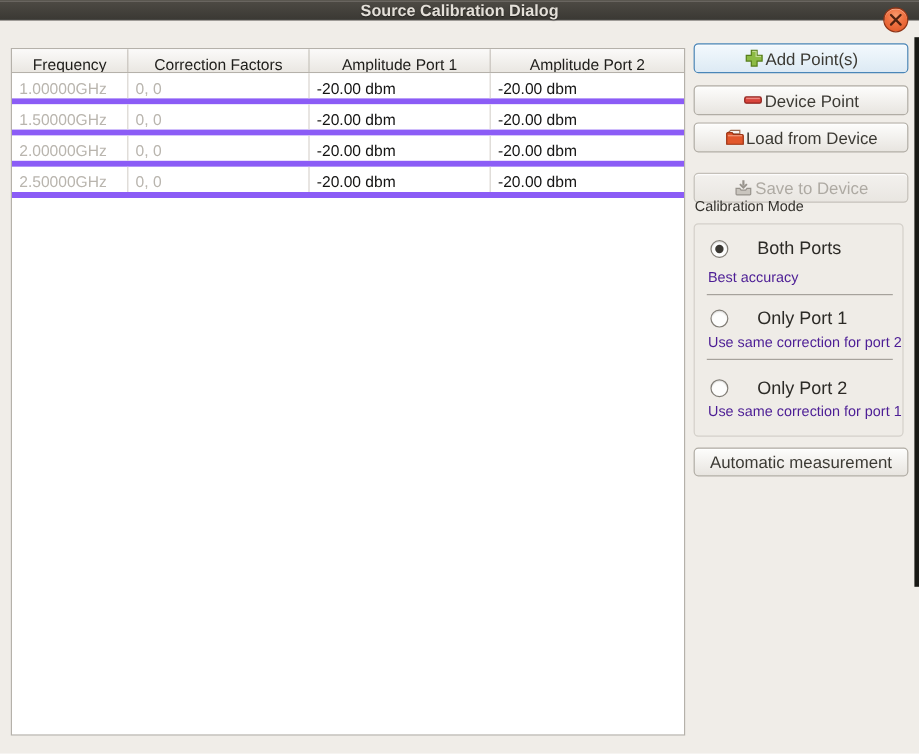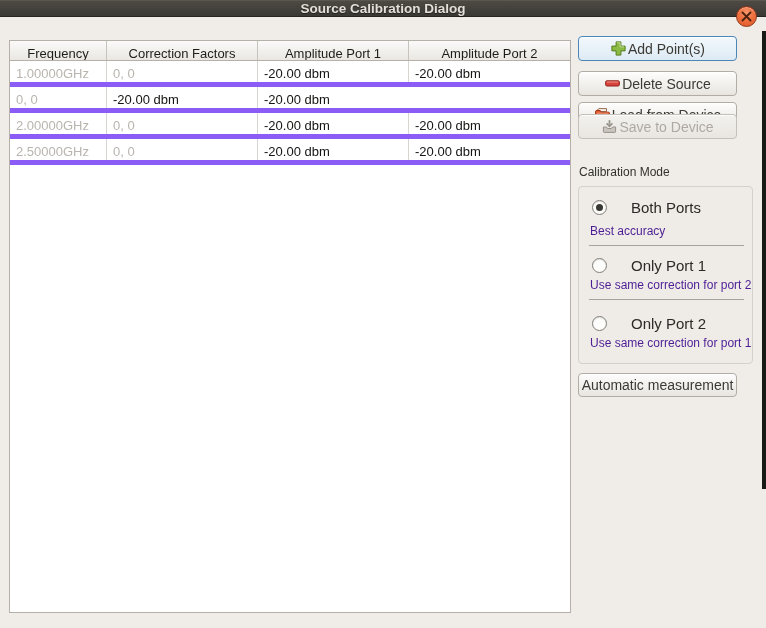--- a/index.html
+++ b/index.html
@@ -38,31 +38,31 @@
   .td{
     font-size:13px; line-height:25px; padding-left:6px;
     border-right:1px solid #d9d5d0; overflow:hidden; white-space:nowrap;
   }
   .td:last-child{ border-right:none; }
   .td.c0, .td.c1 { color:#b9b5ae; }
   .td.c2, .td.c3 { color:#141413; }
 
   
   .btn{
-    position:absolute; left:578px; width:159px; height:25px;
+    position:absolute; left:578px; width:179px; height:25px;
     border:1px solid #b1ada5; border-radius:4px;
     background:linear-gradient(#fdfdfc,#e8e5e0);
     box-shadow:inset 0 1px 0 rgba(255,255,255,.8);
     display:flex; align-items:center; justify-content:center; gap:1px;
     font-size:14px; color:#3c3a34; cursor:pointer;
   }
   .btn .icon{ display:flex; width:17px; height:17px; }
   .btn.focused{ border:1px solid #4a86b8; background:linear-gradient(#f3f9fd,#ddeaf4); }
   .btn.disabled{ color:#aeaaa3; border-color:#c4c0b9; background:linear-gradient(#f3f1ee,#e9e6e1); cursor:default; }
-  #btn-add{ top:36px; } #btn-delete{ top:71px; } #btn-load{ top:102px; } #btn-save{ top:114px; }
+  #btn-add{ top:36px; } #btn-delete{ top:71px; } #btn-load{ top:102px; } #btn-save{ top:144px; }
   #btn-auto{ top:373px; height:24px; }
 
   
   .cal-label{ position:absolute; left:579px; top:165px; font-size:12px; color:#33312c; }
   .groupbox{
     position:absolute; left:578px; top:186px; width:175px; height:178px;
     border:1px solid #d4d0ca; border-radius:4px; background:#efece7;
   }
   .opt{ position:absolute; left:13px; display:flex; align-items:center; gap:24px; cursor:pointer; }
   .radio{
@@ -103,20 +103,21 @@
         <div class="th">Amplitude Port 2</div>
       </div>
     <div id="tbody">
         <div class="tr">
           <div class="td c0">1.00000GHz</div>
           <div class="td c1">0, 0</div>
           <div class="td c2">-20.00 dbm</div>
           <div class="td c3">-20.00 dbm</div>
         </div>
         <div class="tr">
+          <div class="td c0">1.50000GHz</div>
           <div class="td c1">0, 0</div>
           <div class="td c2">-20.00 dbm</div>
           <div class="td c3">-20.00 dbm</div>
         </div>
         <div class="tr">
           <div class="td c0">2.00000GHz</div>
           <div class="td c1">0, 0</div>
           <div class="td c2">-20.00 dbm</div>
           <div class="td c3">-20.00 dbm</div>
         </div>
@@ -139,21 +140,21 @@
     <span>Add Point(s)</span>
   </button>
 
   <button class="btn" id="btn-delete">
     <span class="icon">
       <svg viewBox="0 0 17 17" width="17" height="17">
         <rect x="1.6" y="5.8" width="13.8" height="5.2" rx="1.4" fill="#d8443c" stroke="#8e211c" stroke-width="1"></rect>
         <path d="M2.8 7h11.4" stroke="#ef9089" stroke-width="1.2" opacity="0.9"></path>
       </svg>
     </span>
-    <span>Delete Source</span>
+    <span>Device Point</span>
   </button>
 
   <button class="btn" id="btn-load">
     <span class="icon">
       <svg viewBox="0 0 17 17" width="17" height="17">
         <path d="M2 5.2l3-2.6h7.5v3H2z" fill="#f6f3ef" stroke="#9c6a4e" stroke-width="1"></path>
         <path d="M1.6 14.2V5.4c0-.5.4-.9.9-.9h3.6l1.2 1.7h7.2c.5 0 .9.4.9.9v7.1z" fill="#e2572b" stroke="#9334152" stroke-width="0"></path>
         <path d="M1.6 14.2V5.4c0-.5.4-.9.9-.9h3.6l1.2 1.7h7.2c.5 0 .9.4.9.9v7.1z" fill="#e2572b" stroke="#9c3414" stroke-width="1"></path>
         <path d="M2.6 7.1h11.8" stroke="#f3a285" stroke-width="1" opacity="0.9"></path>
       </svg>

